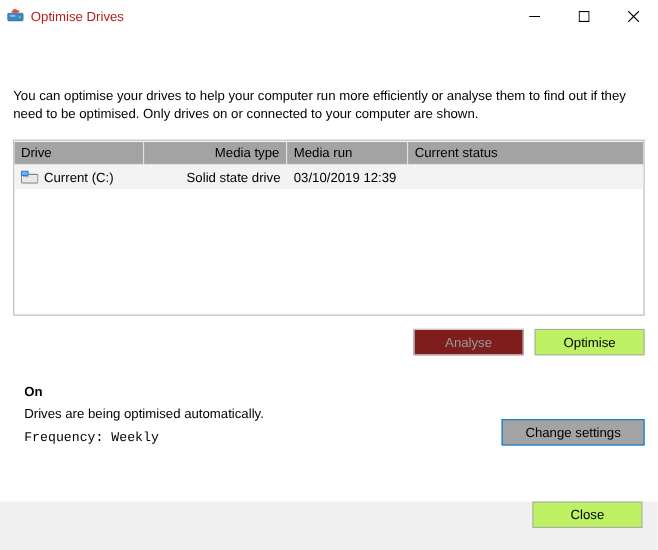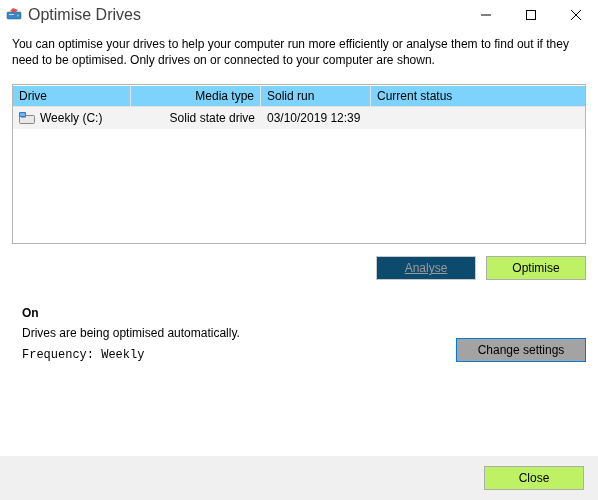--- a/index.html
+++ b/index.html
@@ -19,33 +19,34 @@
     padding: 0 0 0 6px;
   }
   .titlebar .app-icon {
     width: 16px; height: 16px;
     margin-right: 6px;
     display: inline-flex;
     align-items: center; justify-content: center;
   }
   .titlebar .title {
     flex: 0 0 auto;
-    font-size: 16px;
-    color: #404040;
+    font-size: 12px;
+    color: #b91c1c;
   }
   .titlebar .spacer { flex: 1; }
   .win-controls { display: flex; }
   .win-btn {
     width: 45px; height: 30px;
     display: flex; align-items: center; justify-content: center;
     color: #000;
   }
   .win-btn svg { stroke: #000; }
   .content {
     padding: 6px 12px 0 12px;
+    margin-top: 43px;
   }
   .intro {
     font-size: 12px;
     color: #000;
     line-height: 1.35;
     margin-bottom: 16px;
   }
   .section-label {
     display: flex;
     align-items: center;
@@ -72,21 +73,21 @@
   }
   .drive-header {
     height: 22px;
     background: #fff;
   }
   .drive-header .col {
     border-right: 1px solid #e3e3e3;
     border-bottom: 1px solid #e3e3e3;
     padding: 3px 6px;
     color: #000;
-    background: #7dd3fc;
+    background: #a3a3a3;
   }
   .drive-header .col:last-child { border-right: none; flex:1; }
   .drive-row {
     height: 22px;
     background: #f3f3f3;
   }
   .drive-row .cell {
     padding: 3px 6px;
     color: #000;
     white-space: nowrap;
@@ -111,23 +112,22 @@
     min-width: 100px;
     height: 24px;
     font-size: 12px;
     border: 1px solid #adadad;
     background: #bef264;
     display: flex; align-items: center; justify-content: center;
     cursor: default;
   }
   .btn.disabled {
     color: #9a9a9a;
-    background: #0c4a6e;
+    background: #7f1d1d;
     border-color: #c9c9c9;
-    text-decoration: underline;
   }
   .btn.primary-outline {
     border: 1px solid #0078d7;
     background: #a3a3a3;
   }
   .sched-section {
     margin-top: 26px;
   }
   .sched-body {
     display: flex;
@@ -149,21 +149,21 @@
   .sched-text .freq {
     font-size: 12px;
     font-family: Liberation Mono, monospace;
   }
   .bottom-bar {
     position: absolute;
     left: 0; right: 0; bottom: 0;
     height: 44px;
     background: #f0f0f0;
     display: flex;
-    align-items: center;
+    align-items: flex-start;
     justify-content: flex-end;
     padding-right: 14px;
   }
 </style>
 </head>
 <body>
 
 <div class="titlebar">
   <span class="app-icon">
     <svg width="16" height="16" viewBox="0 0 16 16">
@@ -196,34 +196,34 @@
 </div>
 
 <div class="content">
   <p class="intro">You can optimise your drives to help your computer run more efficiently or analyse them to find out if they need to be optimised. Only drives on or connected to your computer are shown.</p>
 
 
   <div class="drive-box">
     <div class="drive-header">
       <div class="col col-drive">Drive</div>
       <div class="col col-media">Media type</div>
-      <div class="col col-last">Solid run</div>
+      <div class="col col-last">Media run</div>
       <div class="col col-status">Current status</div>
     </div>
     <div class="drive-row">
       <div class="cell cell-drive">
         <span class="drive-icon">
           <svg width="16" height="12" viewBox="0 0 16 12">
             <rect x="0.5" y="3.5" width="15" height="8" rx="1" fill="#e8e8e8" stroke="#888"></rect>
             <rect x="2" y="5" width="5" height="1" fill="#aaa"></rect>
             <rect x="0" y="0" width="7" height="5" rx="1" fill="#2a7ad1"></rect>
             <rect x="1" y="1" width="5" height="3" fill="#6fb3f0"></rect>
           </svg>
         </span>
-        <span>Weekly (C:)</span>
+        <span>Current (C:)</span>
       </div>
       <div class="cell cell-media">Solid state drive</div>
       <div class="cell cell-last">03/10/2019 12:39</div>
     </div>
   </div>
 
   <div class="btn-row">
     <div class="btn disabled">Analyse</div>
     <div class="btn">Optimise</div>
   </div>

